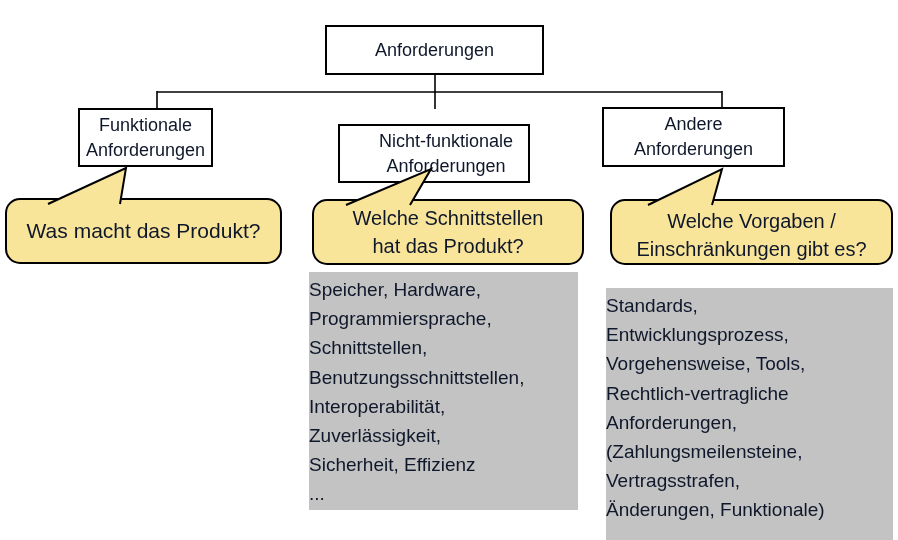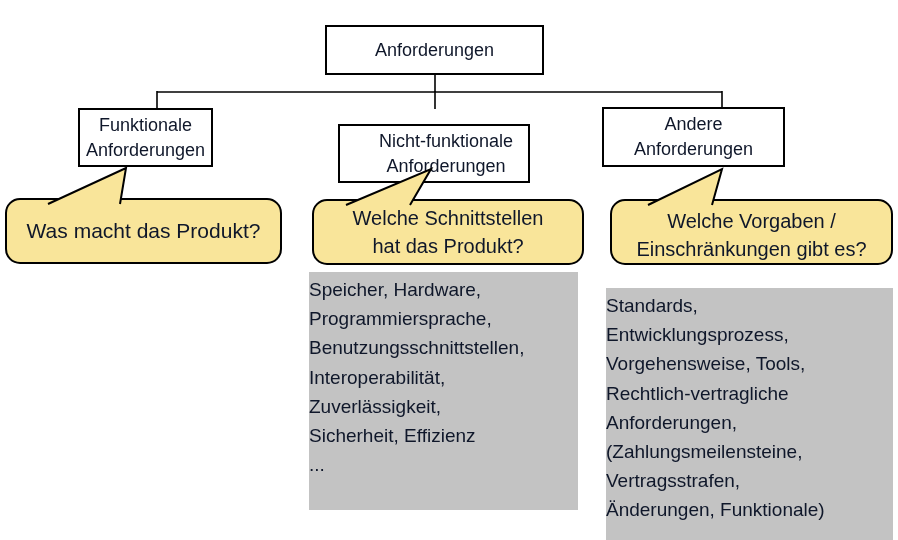--- a/index.html
+++ b/index.html
@@ -93,20 +93,21 @@
 
   <svg id="tail-layer" class="layer">
     <path d="M 48 204 L 126 168 L 120 204" fill="#F9E59A" stroke="#000" stroke-width="2"></path>
     <path d="M 346 205 L 431 169 L 410 205" fill="#F9E59A" stroke="#000" stroke-width="2"></path>
     <path d="M 648 205 L 722 169 L 712 205" fill="#F9E59A" stroke="#000" stroke-width="2"></path>
   </svg>
 
   <div id="graybox-1" class="graybox">
     <div class="line">Speicher, Hardware,</div>
     <div class="line">Programmiersprache,</div>
+    <div class="line">Schnittstellen,</div>
     <div class="line">Benutzungsschnittstellen,</div>
     <div class="line">Interoperabilität,</div>
     <div class="line">Zuverlässigkeit,</div>
     <div class="line">Sicherheit, Effizienz</div>
     <div class="line">...</div>
   </div>
 
   <div id="graybox-2" class="graybox">
     <div class="line">Standards,</div>
     <div class="line">Entwicklungsprozess,</div>

